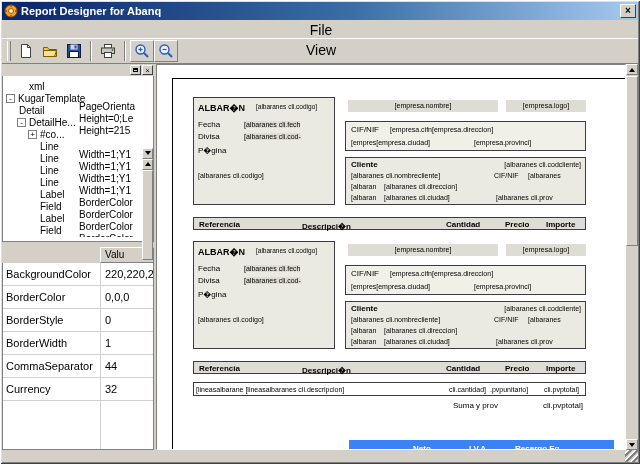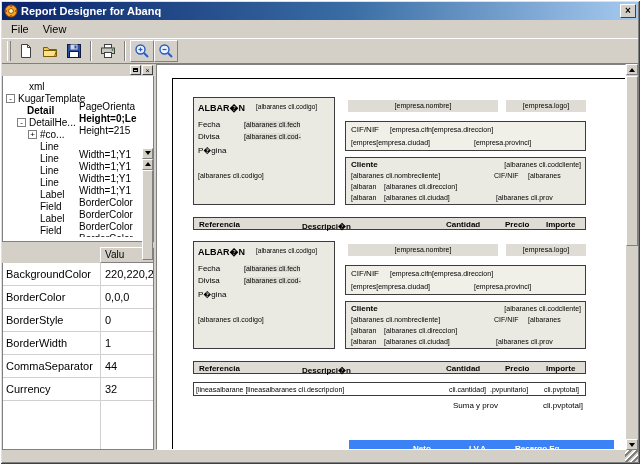--- a/index.html
+++ b/index.html
@@ -20,21 +20,21 @@
   }
   .title-icon { width:14px; height:14px; margin-right:3px; flex:0 0 auto; }
   .title-text { flex:1; color:#fff; font-size:11px; font-weight:bold; white-space:nowrap; overflow:hidden; }
   .cap-btn {
     width:16px; height:14px; background:#d4d0c8; color:#000;
     border:1px solid; border-color:#ffffff #404040 #404040 #ffffff;
     font-size:10px; font-weight:bold; line-height:11px; text-align:center; cursor:default;
   }
 
   
-  .menubar { height:18px; display:flex; align-items:center; padding-left:2px; font-size:11px; }
+  .menubar { height:18px; display:flex; align-items:center; padding-left:2px; font-size:14px;flex-direction:column; }
   .menu-item { padding:2px 7px; color:#000; }
 
   
   .toolbar {
     height:26px; display:flex; align-items:center; padding:1px 2px;
     border-top:1px solid #ffffff; border-bottom:1px solid #808080;
   }
   .tb-handle { width:4px; height:20px; margin:0 3px;
     border-left:1px solid #fff; border-right:1px solid #808080; }
   .tb-btn { width:24px; height:22px; display:flex; align-items:center; justify-content:center;
@@ -241,21 +241,21 @@
               <span class="t-label">xml</span>
               <span class="t-value"></span>
             </div>
 
             <div class="tree-row" style="padding-left: 3px;">
               <span class="toggle">-</span>
               <span class="t-label">KugarTemplate</span>
               <span class="t-value">PageOrienta</span>
             </div>
 
-            <div class="tree-row" style="padding-left: 12px; font-weight: bold;">
+            <div class="tree-row" style="padding-left: 4px;">
               <span class="toggle" style="visibility: hidden;"></span>
               <span class="t-label">Detail</span>
               <span class="t-value">Height=0;Le</span>
             </div>
 
             <div class="tree-row" style="padding-left: 14px;">
               <span class="toggle">-</span>
               <span class="t-label">DetailHe...</span>
               <span class="t-value">Height=215</span>
             </div>

